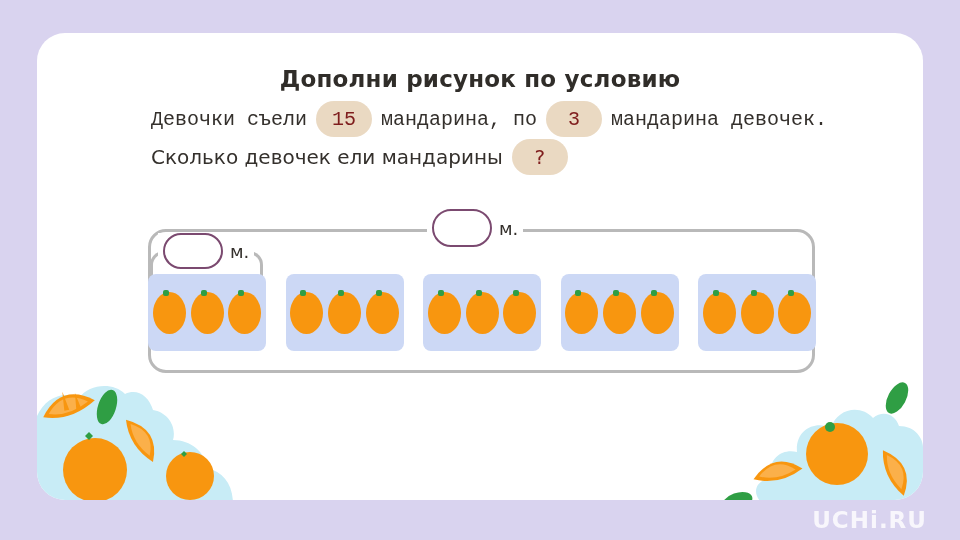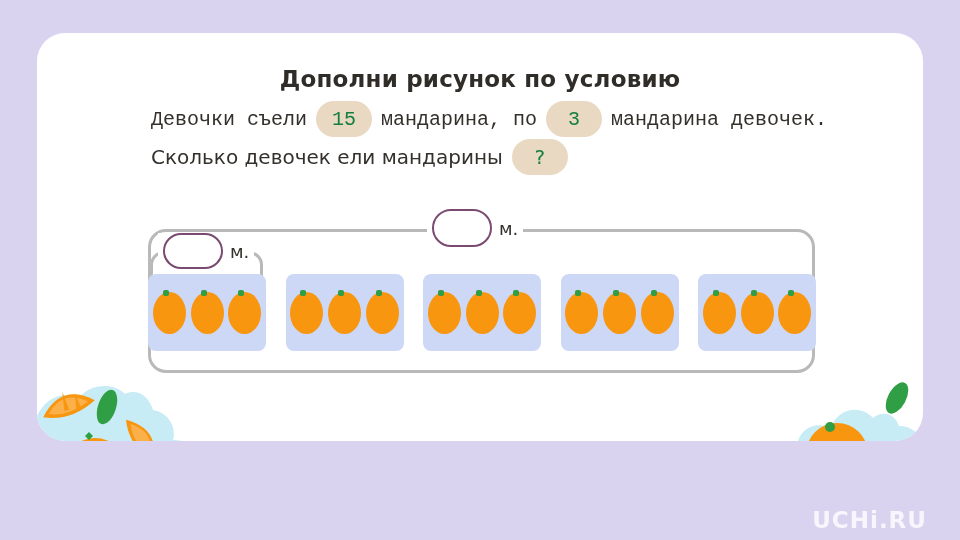--- a/index.html
+++ b/index.html
@@ -3,38 +3,38 @@
 <meta charset="utf-8">
 <style>
   html,body{margin:0;padding:0;}
   body{
     width:960px;height:540px;position:relative;overflow:hidden;
     background:#d9d3ef;
     font-family:"DejaVu Sans","Liberation Sans",sans-serif;
     color:#34302c;
   }
   .card{
-    position:absolute;left:37px;top:33px;width:886px;height:408px;
+    position:absolute;left:37px;top:33px;width:886px;height:467px;
     background:#ffffff;border-radius:28px;overflow:hidden;
   }
   .title{
     position:absolute;top:33px;left:0;width:100%;text-align:center;
     font-size:23px;font-weight:bold;color:#302d29;letter-spacing:.2px;
   }
   .prob-line{
     position:absolute;display:flex;align-items:center;gap:9px;
     font-size:20px;color:#34302c;height:36px;white-space:nowrap;
   }
   .line1{left:114px;top:68px;font-family:Liberation Mono, monospace;}
   .line2{left:114px;top:106px;text-align:center;}
   .badge{
     min-width:56px;height:36px;box-sizing:border-box;padding:12px 10px;
     background:#ead9c2;border-radius:18px;
     display:flex;align-items:center;justify-content:center;
-    font-size:20px;color:#15803d;
+    font-size:20px;color:#7f1d1d;
   }
   
   .bracket-outer{
     position:absolute;left:111px;top:196px;width:667px;height:144px;
     box-sizing:border-box;border:3px solid #b9b9b9;border-radius:18px;
     z-index:1;background:transparent;
   }
   .bracket-group{
     position:absolute;left:113px;top:218px;width:113px;height:26px;
     box-sizing:border-box;border:3px solid #b9b9b9;border-bottom:none;

